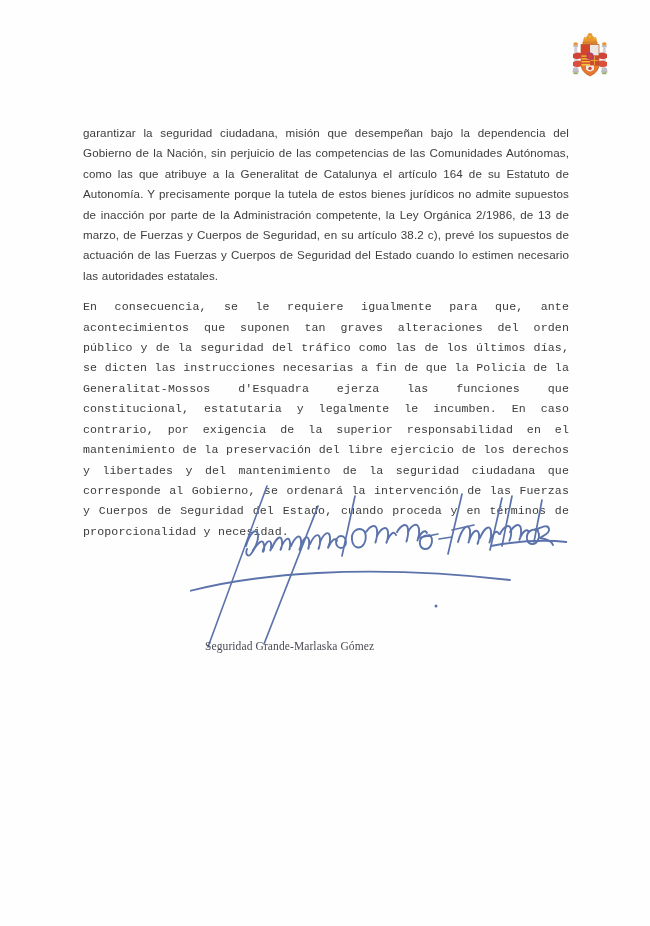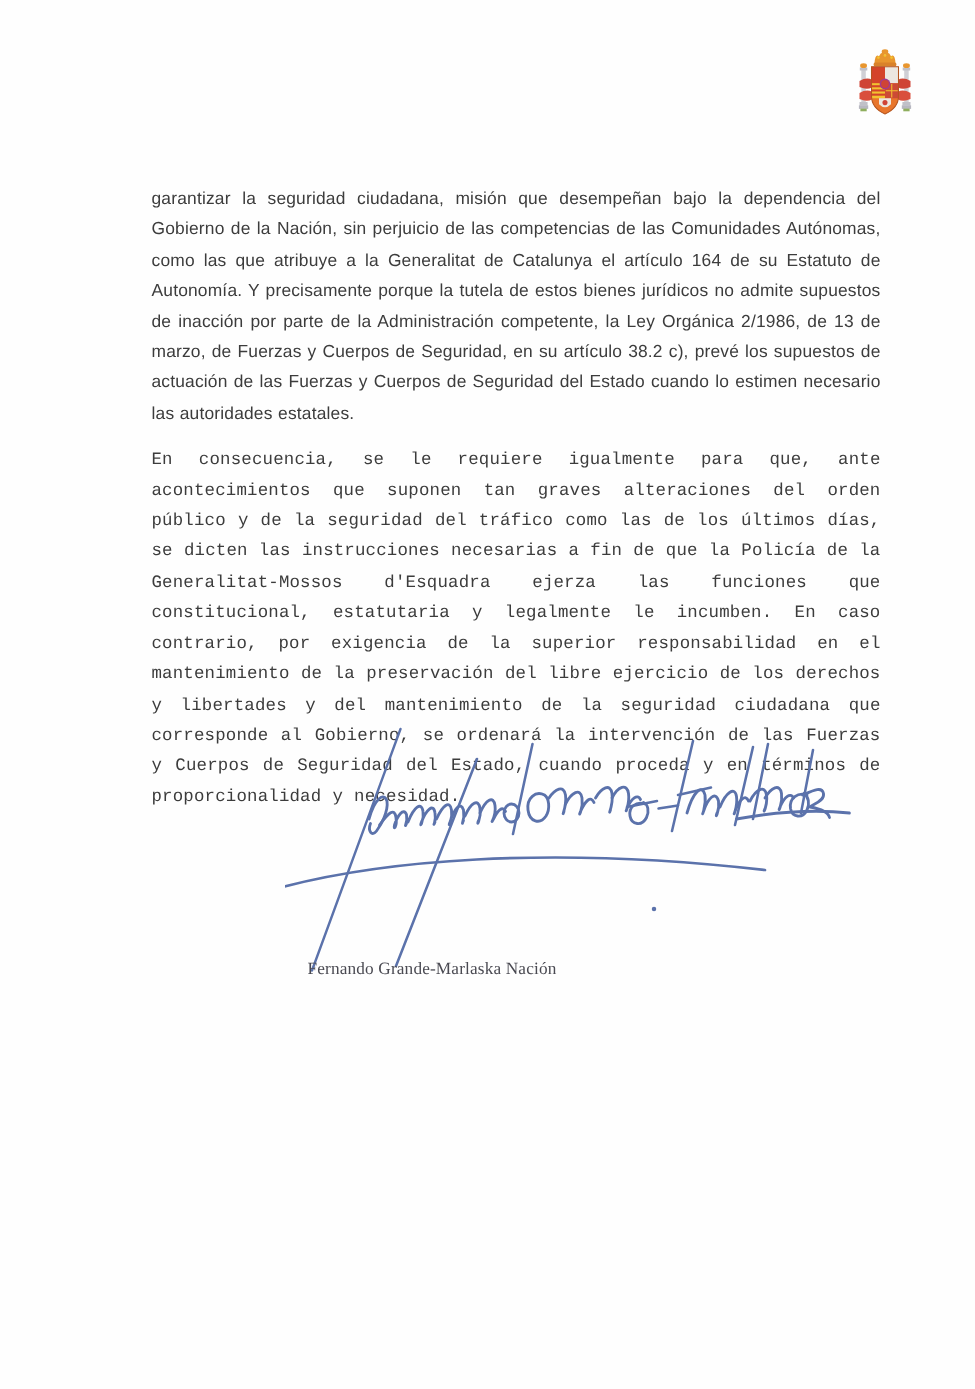--- a/index.html
+++ b/index.html
@@ -28,21 +28,21 @@
   }
   .coat-of-arms svg {
     display: block;
     width: 100%;
     height: 100%;
   }
 
   
   .body-text {
     position: absolute;
-    left: 101px;
+    left: 83px;
     top: 123px;
     width: 486px;
   }
 
   .para {
     margin: 0 0 11px 0;
     font-family: "Liberation Sans", sans-serif;
     font-size: 11.6px;
     line-height: 20.4px;
     text-align: justify;
@@ -201,16 +201,16 @@
 
           <path d="M363 62 C390 58 420 55 455 58" stroke-width="2.0" transform="scale(0.82 1) translate(4 0)"></path>
 
           <path d="M-18 112 C60 88 180 80 320 96" stroke-width="1.8"></path>
 
           <circle cx="246" cy="122" r="1.5" fill="#5b72ab" stroke="none"></circle>
         </g>
       </svg>
     </div>
 
-    <div class="signatory-name">Fernando Grande-Marlaska Nación</div>
+    <div class="signatory-name">Seguridad Grande-Marlaska Gómez</div>
   </div>
 
 </div>
 
 </body></html>

